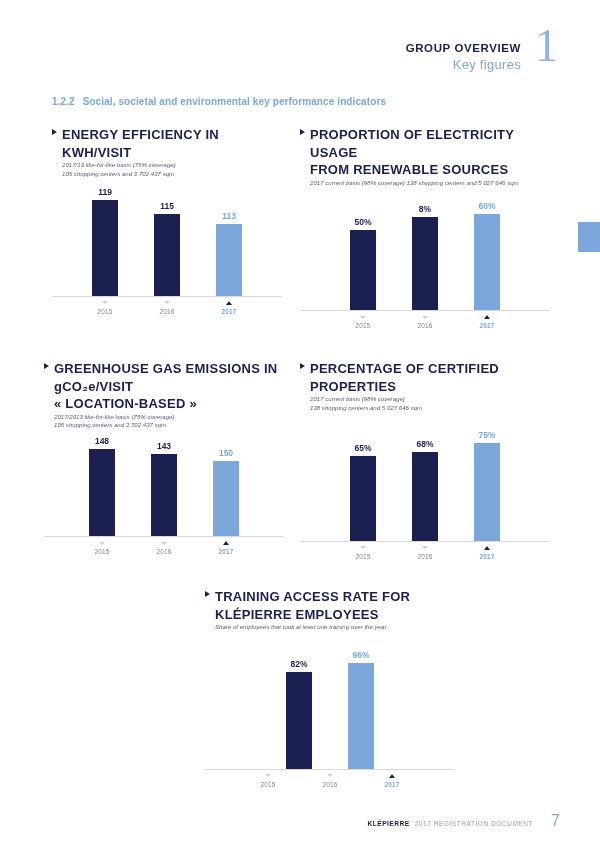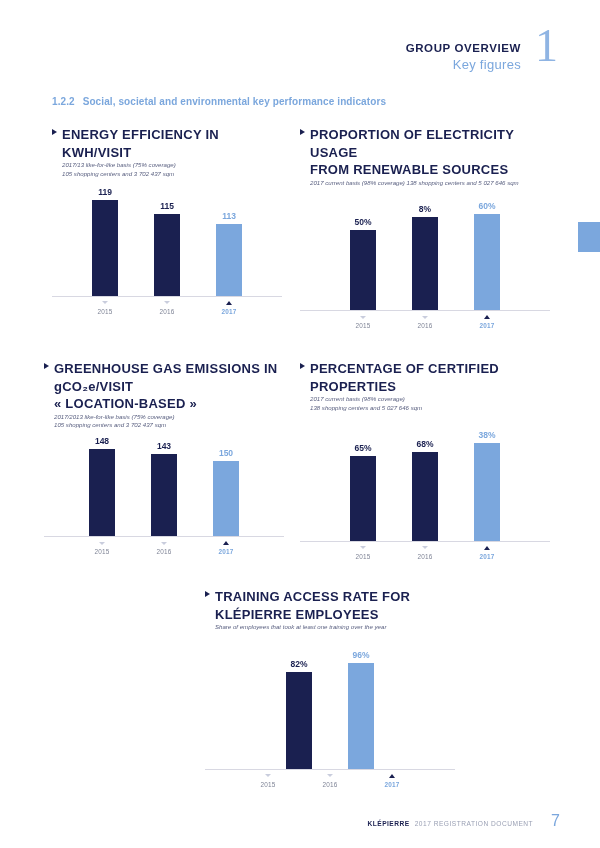--- a/index.html
+++ b/index.html
@@ -376,21 +376,21 @@
     <div class="bars">
       <div class="bar-col">
         <div class="bar-value dark">65%</div>
         <div class="bar" style="height:85px;"></div>
       </div>
       <div class="bar-col">
         <div class="bar-value dark">68%</div>
         <div class="bar" style="height:89px;"></div>
       </div>
       <div class="bar-col">
-        <div class="bar-value light">38%</div>
+        <div class="bar-value light">75%</div>
         <div class="bar light" style="height:98px;"></div>
       </div>
     </div>
     <div class="axis-line"></div>
     <div class="marker-row">
       <div class="marker-cell">
           <span class="tri-down faint"></span>
         </div>
       <div class="marker-cell">
           <span class="tri-down faint"></span>

